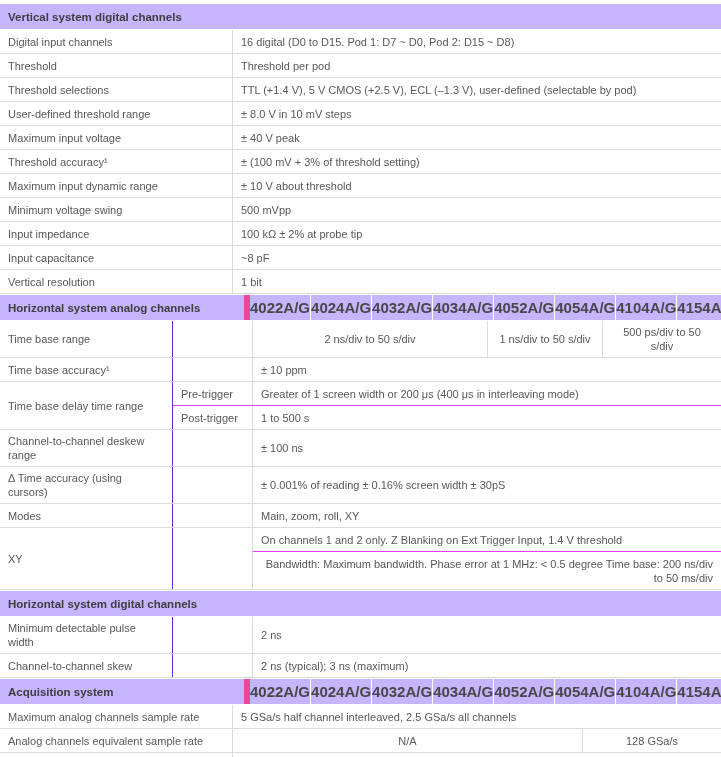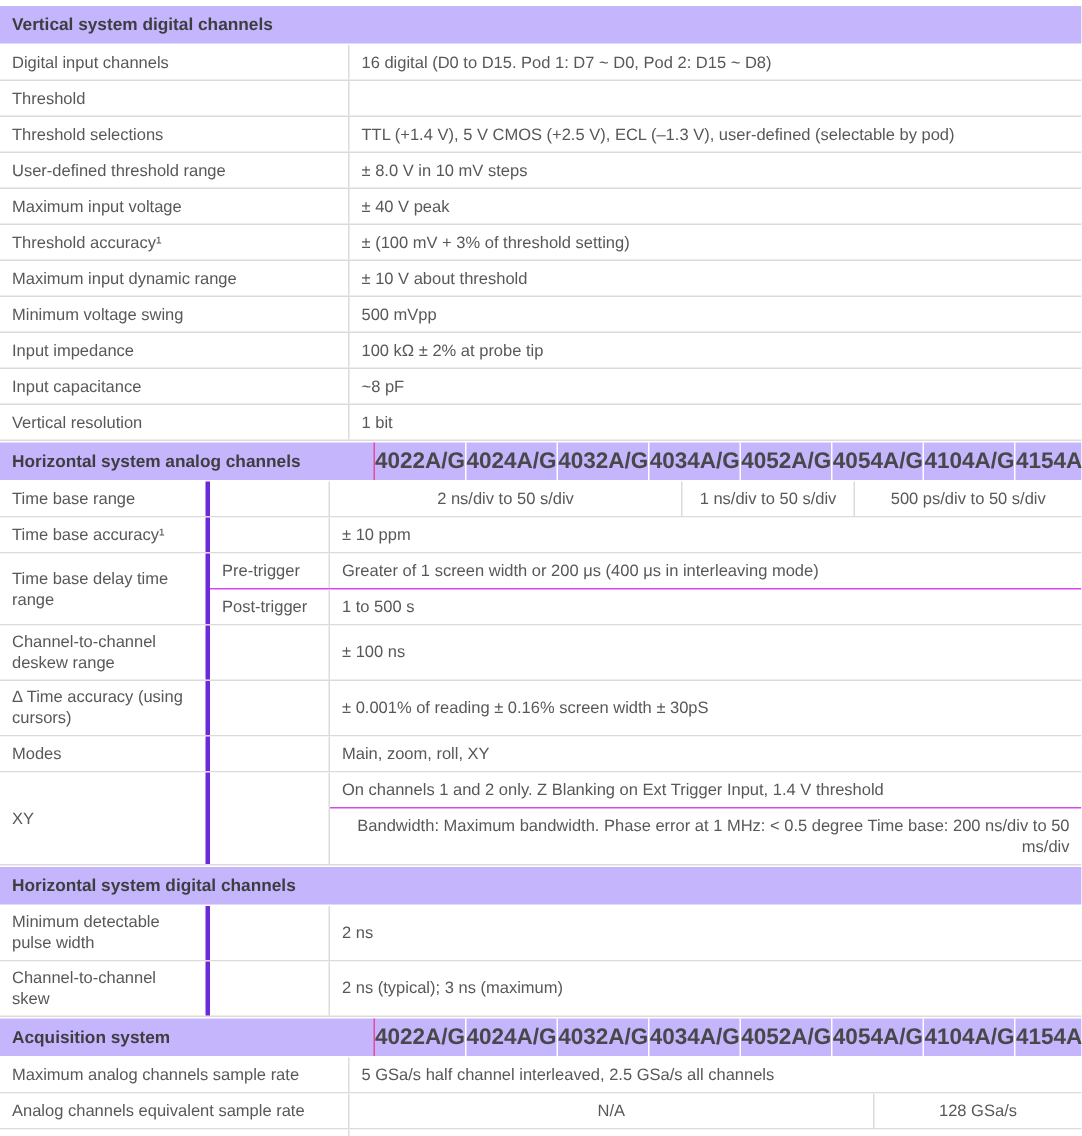--- a/index.html
+++ b/index.html
@@ -22,21 +22,21 @@
     font-weight: bold;
     color: #3e3e40;
     font-size: 11.5px;
   }
   .hdr-title {
     display: flex;
     align-items: center;
     padding-left: 8px;
   }
   .hdr.full .hdr-title { flex: 1; }
-  .hdr.with-models .hdr-title { flex: 0 0 250px; border-right: 1px solid #ec4899; }
+  .hdr.with-models .hdr-title { flex: 0 0 250px; border-right: 6px solid #ec4899; }
   .model-cells { flex: 1; display: flex; }
   .model-cell {
     flex: 1;
     display: flex;
     align-items: center;
     justify-content: center;
     border-left: 1px solid #ffffff;
     font-size: 15px;
     font-weight: bold;
     color: #48484a;
@@ -51,21 +51,21 @@
     background: #ffffff;
   }
   .cell {
     display: flex;
     align-items: center;
     padding: 4px 8px;
     min-height: 23px;
     line-height: 14px;
   }
   .c-label   { width: 233px; border-right: 1px solid #dbdbdb; flex: 0 0 auto; }
-  .c-label-n { width: 140px; border-right: 3px solid #6d28d9; flex: 0 0 auto; }
+  .c-label-n { width: 173px; border-right: 1px solid #6d28d9; flex: 0 0 auto; }
   .c-sub     { width: 80px;  border-right: 1px solid #dbdbdb; flex: 0 0 auto; }
   .c-value   { flex: 1; text-align: right; }
   .c-center  { justify-content: center; text-align: center; }
   .g1 { width: 235px; border-right: 1px solid #dbdbdb; flex: 0 0 auto; }
   .g2 { width: 115px; border-right: 1px solid #dbdbdb; flex: 0 0 auto; }
   .g3 { flex: 1; }
   .g-na { width: 350px; border-right: 1px solid #dbdbdb; flex: 0 0 auto; }
 
   
   .span-right { flex: 1; display: flex; flex-direction: column; }
@@ -83,20 +83,21 @@
   <div class="hdr full">
     <div class="hdr-title">Vertical system digital channels</div>
   </div>
 
   <div class="row">
     <div class="cell c-label">Digital input channels</div>
     <div class="cell c-value">16 digital (D0 to D15. Pod 1: D7 ~ D0, Pod 2: D15 ~ D8)</div>
   </div>
   <div class="row">
     <div class="cell c-label">Threshold</div>
+    <div class="cell c-value">Threshold per pod</div>
   </div>
   <div class="row">
     <div class="cell c-label">Threshold selections</div>
     <div class="cell c-value">TTL (+1.4 V), 5 V CMOS (+2.5 V), ECL (–1.3 V), user-defined (selectable by pod)</div>
   </div>
   <div class="row">
     <div class="cell c-label">User-defined threshold range</div>
     <div class="cell c-value">± 8.0 V in 10 mV steps</div>
   </div>
   <div class="row">

